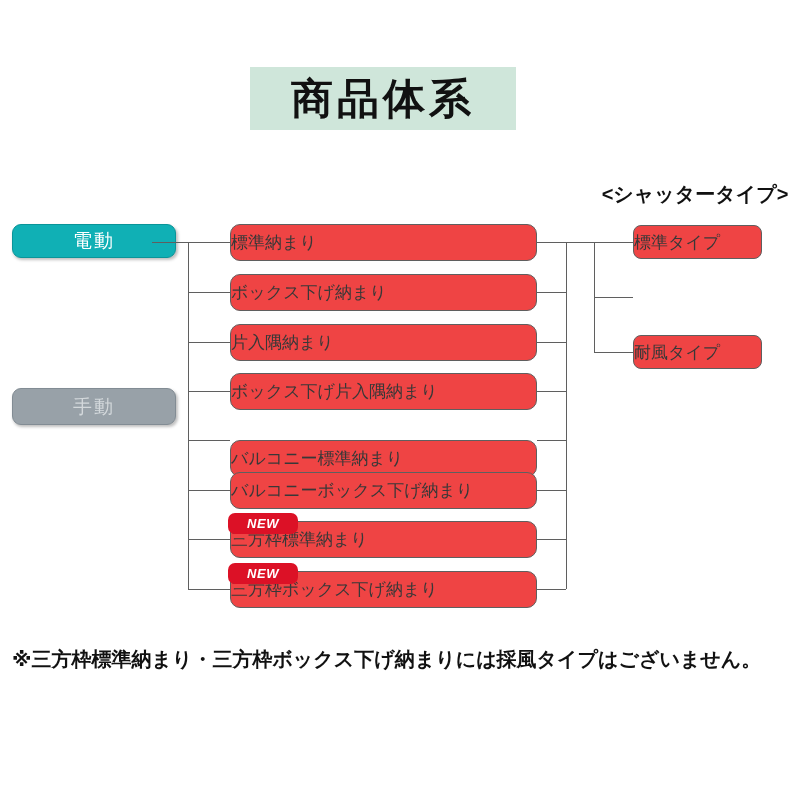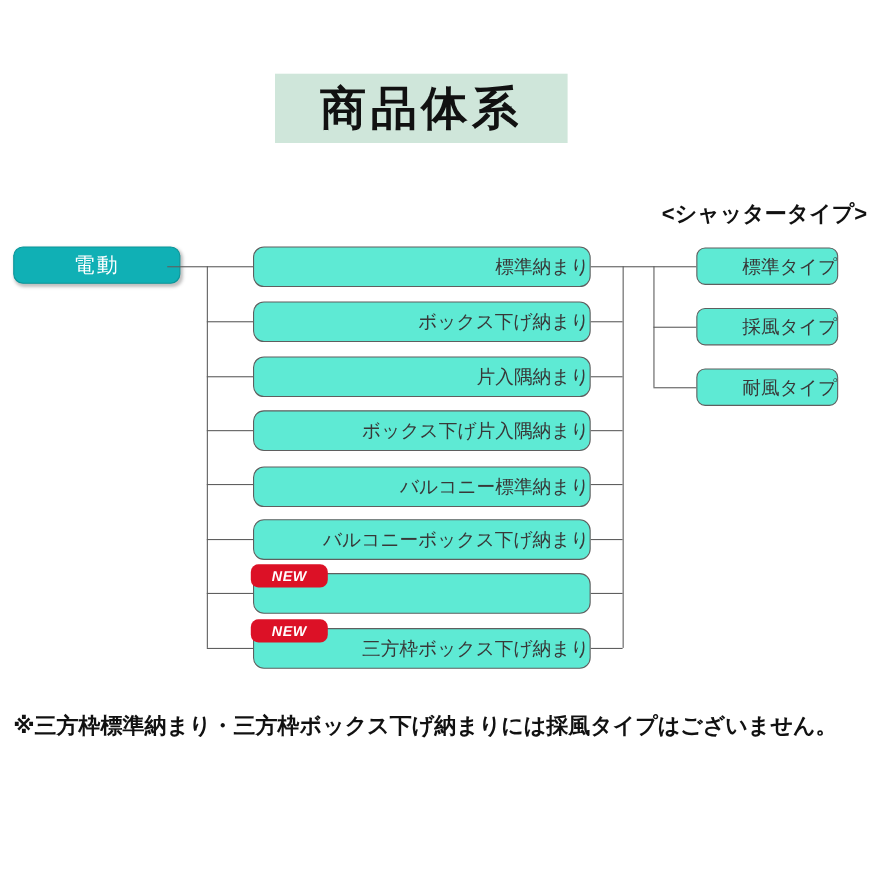--- a/index.html
+++ b/index.html
@@ -26,32 +26,32 @@
     display:flex;align-items:center;justify-content:center;
     font-size:42px;font-weight:700;color:var(--ink);letter-spacing:4px;
   }
   .col-header{
     position:absolute;font-weight:700;color:var(--ink);text-align:center;
   }
   .col-header.osamari{left:250px;top:172px;width:270px;font-size:25px;}
   .col-header.shutter{left:588px;top:181px;width:214px;font-size:20px;}
 
   .drive-btn{
-    position:absolute;left:12px;width:152px;
+    position:absolute;left:12px;width:164px;
     display:flex;align-items:center;justify-content:center;
     border-radius:9px;font-size:19px;letter-spacing:2px;
     box-shadow:1.5px 2px 3px rgba(0,0,0,0.25);
     text-align:center;
   }
   .drive-btn.electric{top:224px;height:34px;background:var(--electric);border:1px solid var(--electric-border);color:#ffffff;}
   .drive-btn.manual{top:388px;height:37px;background:var(--manual);border:1px solid var(--manual-border);color:var(--manual-text);}
 
   .node{
-    position:absolute;background:#5eead4;border:1px solid var(--node-border);
-    display:flex;align-items:center;justify-content:flex-end;
+    position:absolute;background:#ef4444;border:1px solid var(--node-border);
+    display:flex;align-items:center;justify-content:flex-start;
     color:var(--node-text);
   }
   .node.mid{left:230px;width:307px;height:37px;border-radius:10px;font-size:17px;}
   .node.right{left:633px;width:129px;height:34px;border-radius:8px;font-size:17px;}
 
   .badge{
     position:absolute;left:-3px;top:-9px;width:70px;height:21px;
     background:var(--badge);border-radius:7px;
     display:flex;align-items:center;justify-content:center;
     color:#ffffff;font-size:13px;font-weight:700;font-style:italic;letter-spacing:0.5px;
@@ -69,20 +69,21 @@
 </head>
 <body>
 
 <div class="canvas">
 
   <div class="title-block">商品体系</div>
 
   <div class="col-header shutter">&lt;シャッタータイプ&gt;</div>
 
   <div class="drive-btn electric">電動</div>
+  <div class="drive-btn manual">手動</div>
 
   <div class="hl" style="left:152px;top:242px;width:78px;"></div>
   <div class="hl" style="left:188px;top:292px;width:42px;"></div>
   <div class="hl" style="left:188px;top:342px;width:42px;"></div>
   <div class="hl" style="left:188px;top:391px;width:42px;"></div>
   <div class="hl" style="left:188px;top:440px;width:42px;"></div>
   <div class="hl" style="left:188px;top:490px;width:42px;"></div>
   <div class="hl" style="left:188px;top:539px;width:42px;"></div>
   <div class="hl" style="left:188px;top:589px;width:42px;"></div>
   <div class="vl" style="left:188px;top:242px;height:347px;"></div>
@@ -105,39 +106,37 @@
   </div>
   <div class="node mid" style="top:274px;">
     <span>ボックス下げ納まり</span>
   </div>
   <div class="node mid" style="top:324px;">
     <span>片入隅納まり</span>
   </div>
   <div class="node mid" style="top:373px;">
     <span>ボックス下げ片入隅納まり</span>
   </div>
-  <div class="node mid" style="top:424px;">
+  <div class="node mid" style="top:440px;">
     <span>バルコニー標準納まり</span>
   </div>
   <div class="node mid" style="top:472px;font-family:Liberation Mono, monospace;">
     <span>バルコニーボックス下げ納まり</span>
   </div>
   <div class="node mid" style="top:521px;">
     <span class="badge">NEW</span>
+    <span>三方枠標準納まり</span>
   </div>
   <div class="node mid" style="top:571px;">
     <span class="badge">NEW</span>
     <span>三方枠ボックス下げ納まり</span>
   </div>
 
   <div class="node right" style="top:225px;">
     <span>標準タイプ</span>
-  </div>
-  <div class="node right" style="top:280px;">
-    <span>採風タイプ</span>
   </div>
   <div class="node right" style="top:335px;">
     <span>耐風タイプ</span>
   </div>
 
   <div class="footnote">※三方枠標準納まり・三方枠ボックス下げ納まりには採風タイプはございません。</div>
 
 </div>
 
 </body></html>

